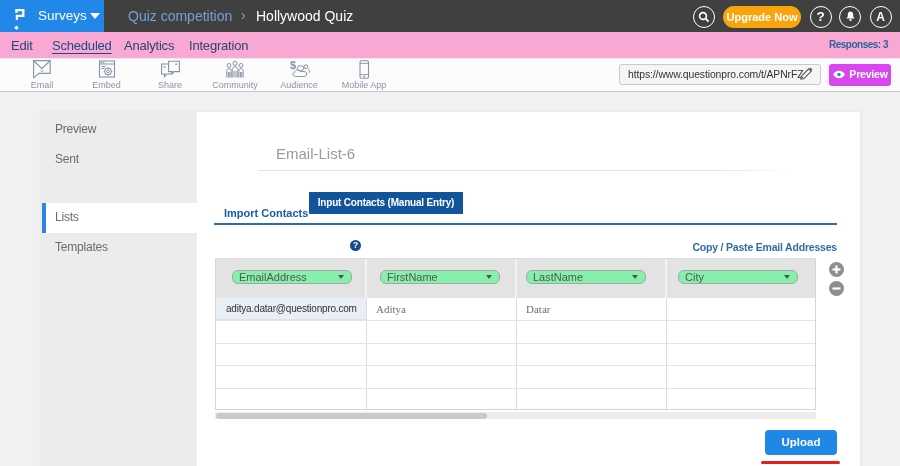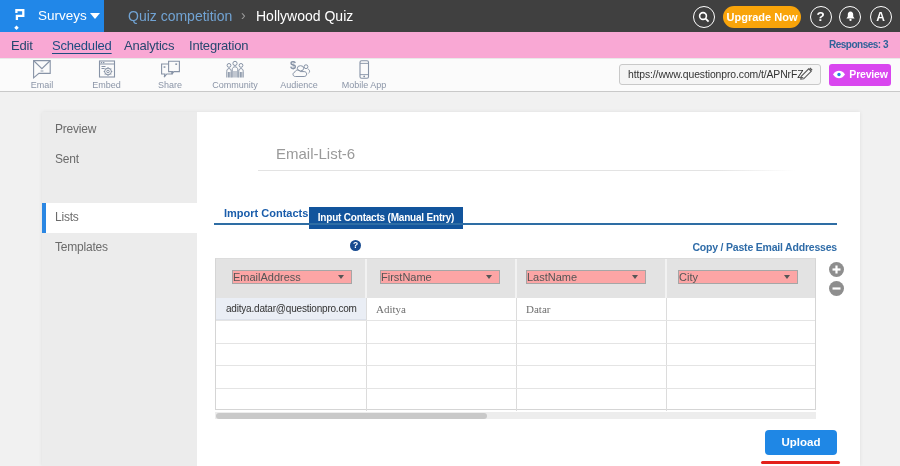--- a/index.html
+++ b/index.html
@@ -36,30 +36,30 @@
 #card { left:42px; top:112px; width:818px; height:354px; background:#fff; box-shadow:0 0 4px rgba(0,0,0,0.08); }
 #sidebar { left:0; top:0; width:155px; height:354px; background:#ececec; }
 .sideitem { left:0; width:155px; height:29.5px; line-height:29.5px; padding-left:13px; color:#6b6b6b; font-size:12px; letter-spacing:-0.2px; }
 #sideactive { left:0; top:91px; width:155px; height:29.5px; background:#fff; border-left:4px solid #2b87e3; line-height:29.5px; padding-left:9px; color:#6b6b6b; font-size:12px; letter-spacing:-0.2px; }
 
 
 #title { left:234px; top:33px; color:#9a9a9a; font-size:15px; }
 #titleline { left:216px; top:57.5px; width:537px; height:1px; background:linear-gradient(to right,#e3e3e3 85%,rgba(227,227,227,0)); }
 #tabline { left:172px; top:110.5px; width:623px; height:2px; background:#2e6da4; }
 #tab1 { left:182px; top:94.5px; color:#1a5dab; font-size:11px; font-weight:bold; }
-#tab2 { left:267px; top:95px; width:154px; height:21.5px; background:#12549c; color:#fff; font-size:10px; letter-spacing:-0.2px; font-weight:bold; text-align:center; line-height:21.5px; }
+#tab2 { left:267px; top:80px; width:154px; height:21.5px; background:#12549c; color:#fff; font-size:10px; letter-spacing:-0.2px; font-weight:bold; text-align:center; line-height:21.5px; }
 #addemail { left:175px; top:125.5px; color:#646464; font-size:14px; letter-spacing:-0.2px; }
 #qmark { left:308px; top:128px; width:11px; height:11px; border-radius:50%; background:#174a8f; color:#fff; font-size:8.5px; font-weight:bold; text-align:center; line-height:11px; }
 #copypaste { right:23px; top:128.5px; color:#2f6ca8; font-size:10.5px; letter-spacing:-0.2px; font-weight:bold; }
 
 
 #tbl { left:173px; top:146px; width:601px; height:152px; border:1px solid #d5d5d5; border-top:1px solid #dcdcdc; background:#fff; }
 #thead { left:0; top:0; width:599px; height:38.5px; background:#e3e3e3; }
 .hsep { top:0; width:2px; height:38.5px; background:#f2f2f2; }
-.hsel { top:10.5px; width:120px; height:14px; background:#fca5a5; border:1px solid #a6a6a6; border-radius:0; font-size:11px; color:#555; line-height:13px; }
+.hsel { top:10.5px; width:120px; height:14px; background:#86efac; border:1px solid #a6a6a6; border-radius:6px; font-size:11px; color:#555; line-height:13px; padding-left:6px; }
 .hsel .arr { position:absolute; right:7px; top:4.5px; width:0; height:0; border-left:3px solid transparent; border-right:3px solid transparent; border-top:4px solid #555; }
 .vline { top:38.5px; width:1px; height:113px; background:#dcdcdc; }
 .hline { left:0; width:599px; height:1px; background:#e4e4e4; }
 #cell1 { left:0; top:38.5px; width:150px; height:22.5px; background:#eaeef5; border-bottom:1px solid #dce1ea; font-size:10px; letter-spacing:-0.2px; color:#333; line-height:22px; padding-left:10px; }
 .celltxt { font-size:11px; color:#6e6e6e; line-height:22px;font-family:Liberation Serif, serif; }
 #scrollstrip { left:173px; top:300px; width:601px; height:7px; background:#ededed; }
 #scrollthumb { left:174px; top:300.5px; width:271px; height:6px; background:#c9c9c9; border-radius:3px; }
 #plusbtn { left:787px; top:149.5px; width:15px; height:15px; border-radius:50%; background:#8e8e8e; }
 #minusbtn { left:787px; top:169px; width:15px; height:15px; border-radius:50%; background:#8e8e8e; }
 #uploadbtn { left:723px; top:318px; width:72px; height:25px; background:#1f87e5; border-radius:4px; color:#fff; font-size:11.5px; font-weight:bold; text-align:center; line-height:25px; }

